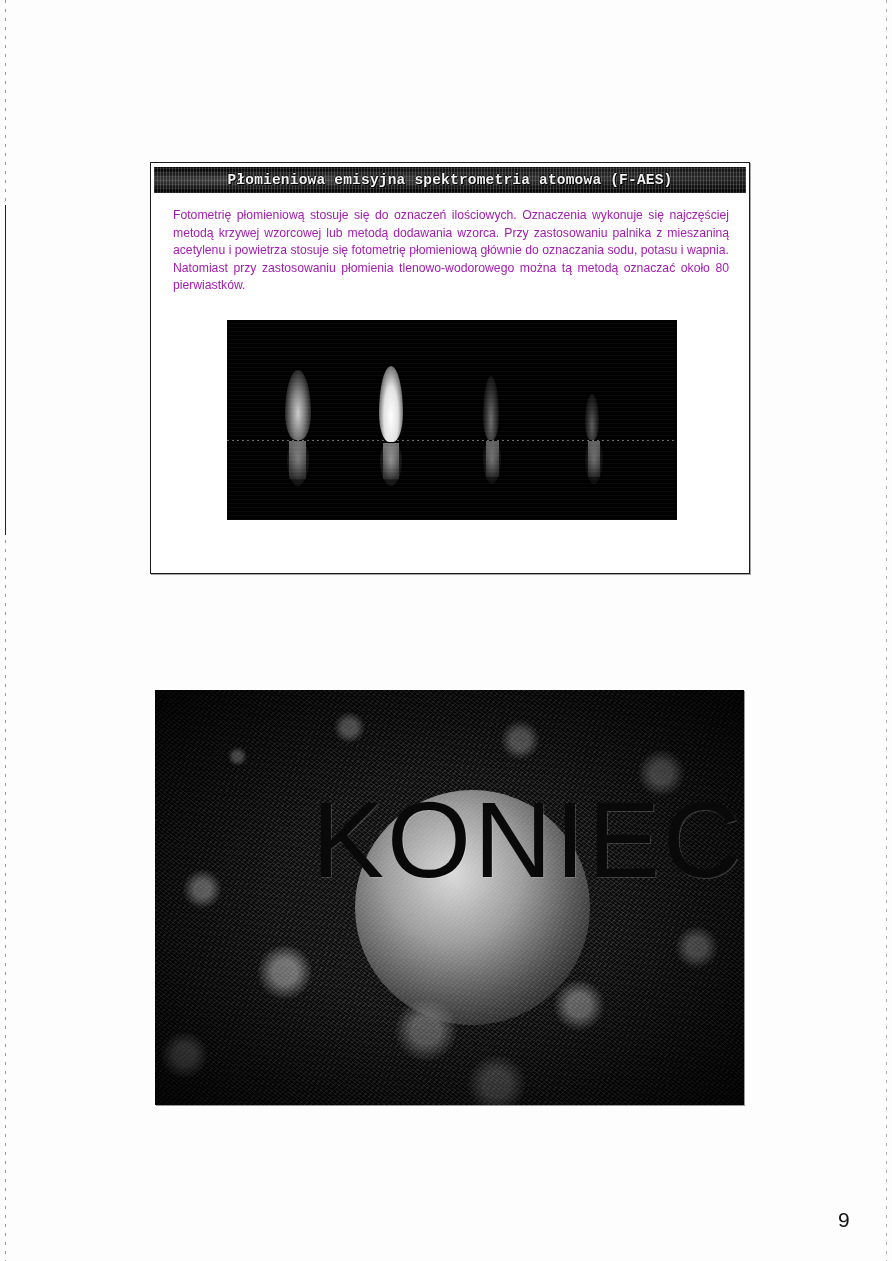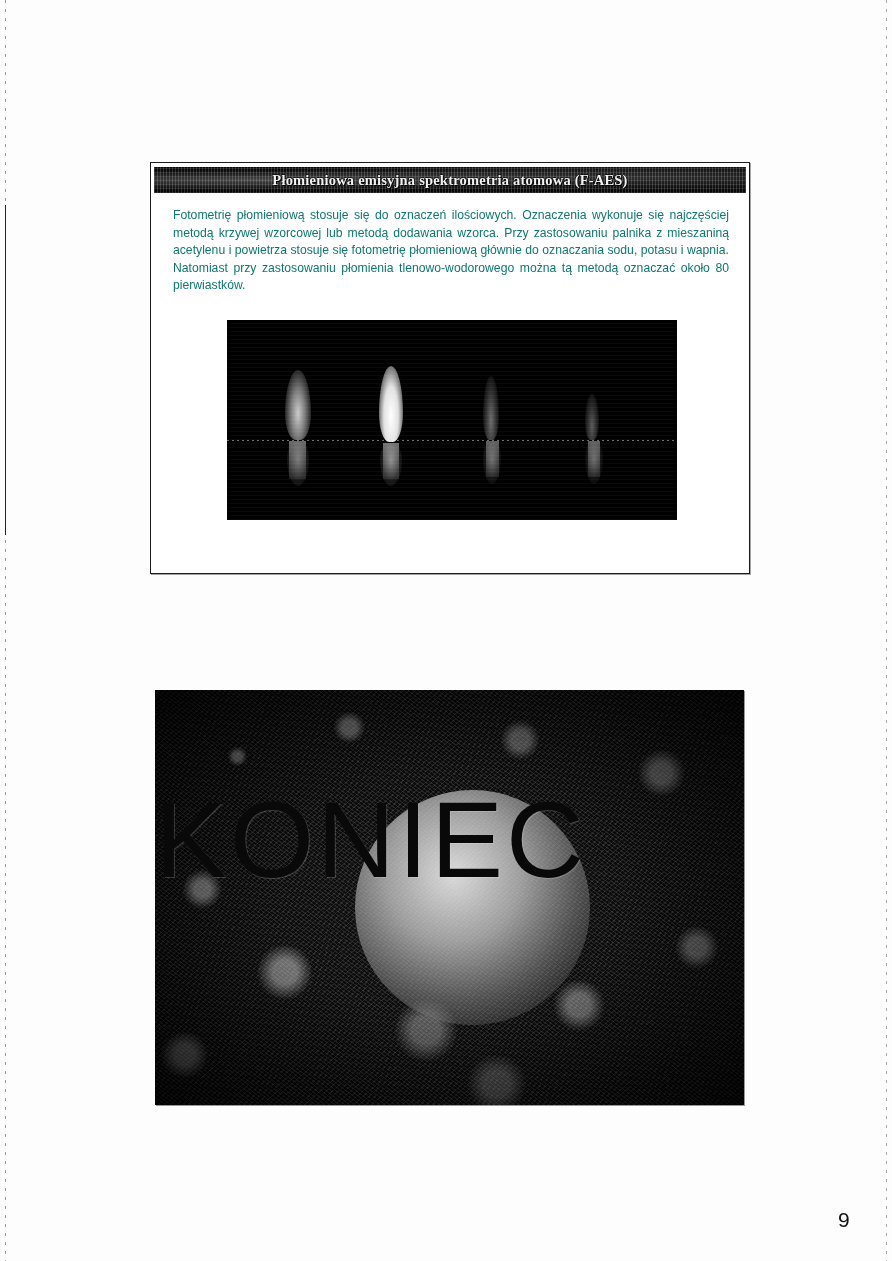--- a/index.html
+++ b/index.html
@@ -84,34 +84,34 @@
   .slide1-title {
     color: #f2f2f2;
     font-size: 14.5px;
     font-weight: bold;
     letter-spacing: .2px;
     white-space: nowrap;
     text-shadow:
        1px 1px 0 rgba(0,0,0,.95),
       -1px 0   0 rgba(0,0,0,.6),
        0 -1px  0 rgba(0,0,0,.6);
-    font-family: Liberation Serif, serif;
+    font-family: Liberation Mono, monospace;
   }
 
   .slide1-body {
     position: absolute;
     left: 22px;
     top: 44px;
     width: 556px;
   }
   .slide1-paragraph {
     margin: 0;
     font-size: 12.2px;
     line-height: 17.6px;
-    color: #0f766e;
+    color: #a21caf;
     text-align: justify;
     font-family: "Liberation Sans", sans-serif;
   }
 
   
   .flame-photo {
     position: absolute;
     left: 76px;
     top: 157px;
     width: 450px;
@@ -207,21 +207,21 @@
     inset: 0;
     background: radial-gradient(ellipse at 50% 50%,
        rgba(0,0,0,0) 42%, rgba(0,0,0,.45) 78%, rgba(0,0,0,.75) 100%);
     pointer-events: none;
   }
   .koniec {
     position: absolute;
     left: 0;
     top: 96px;
     width: 589px;
-    text-align: left;
+    text-align: right;
     font-size: 108px;
     line-height: 108px;
     font-weight: normal;
     letter-spacing: 3px;
     color: #090909;
     font-family: "Liberation Sans", sans-serif;
     text-shadow: 1px 1px 0 rgba(255,255,255,.18);
   }
   .czesci {
     position: absolute;

